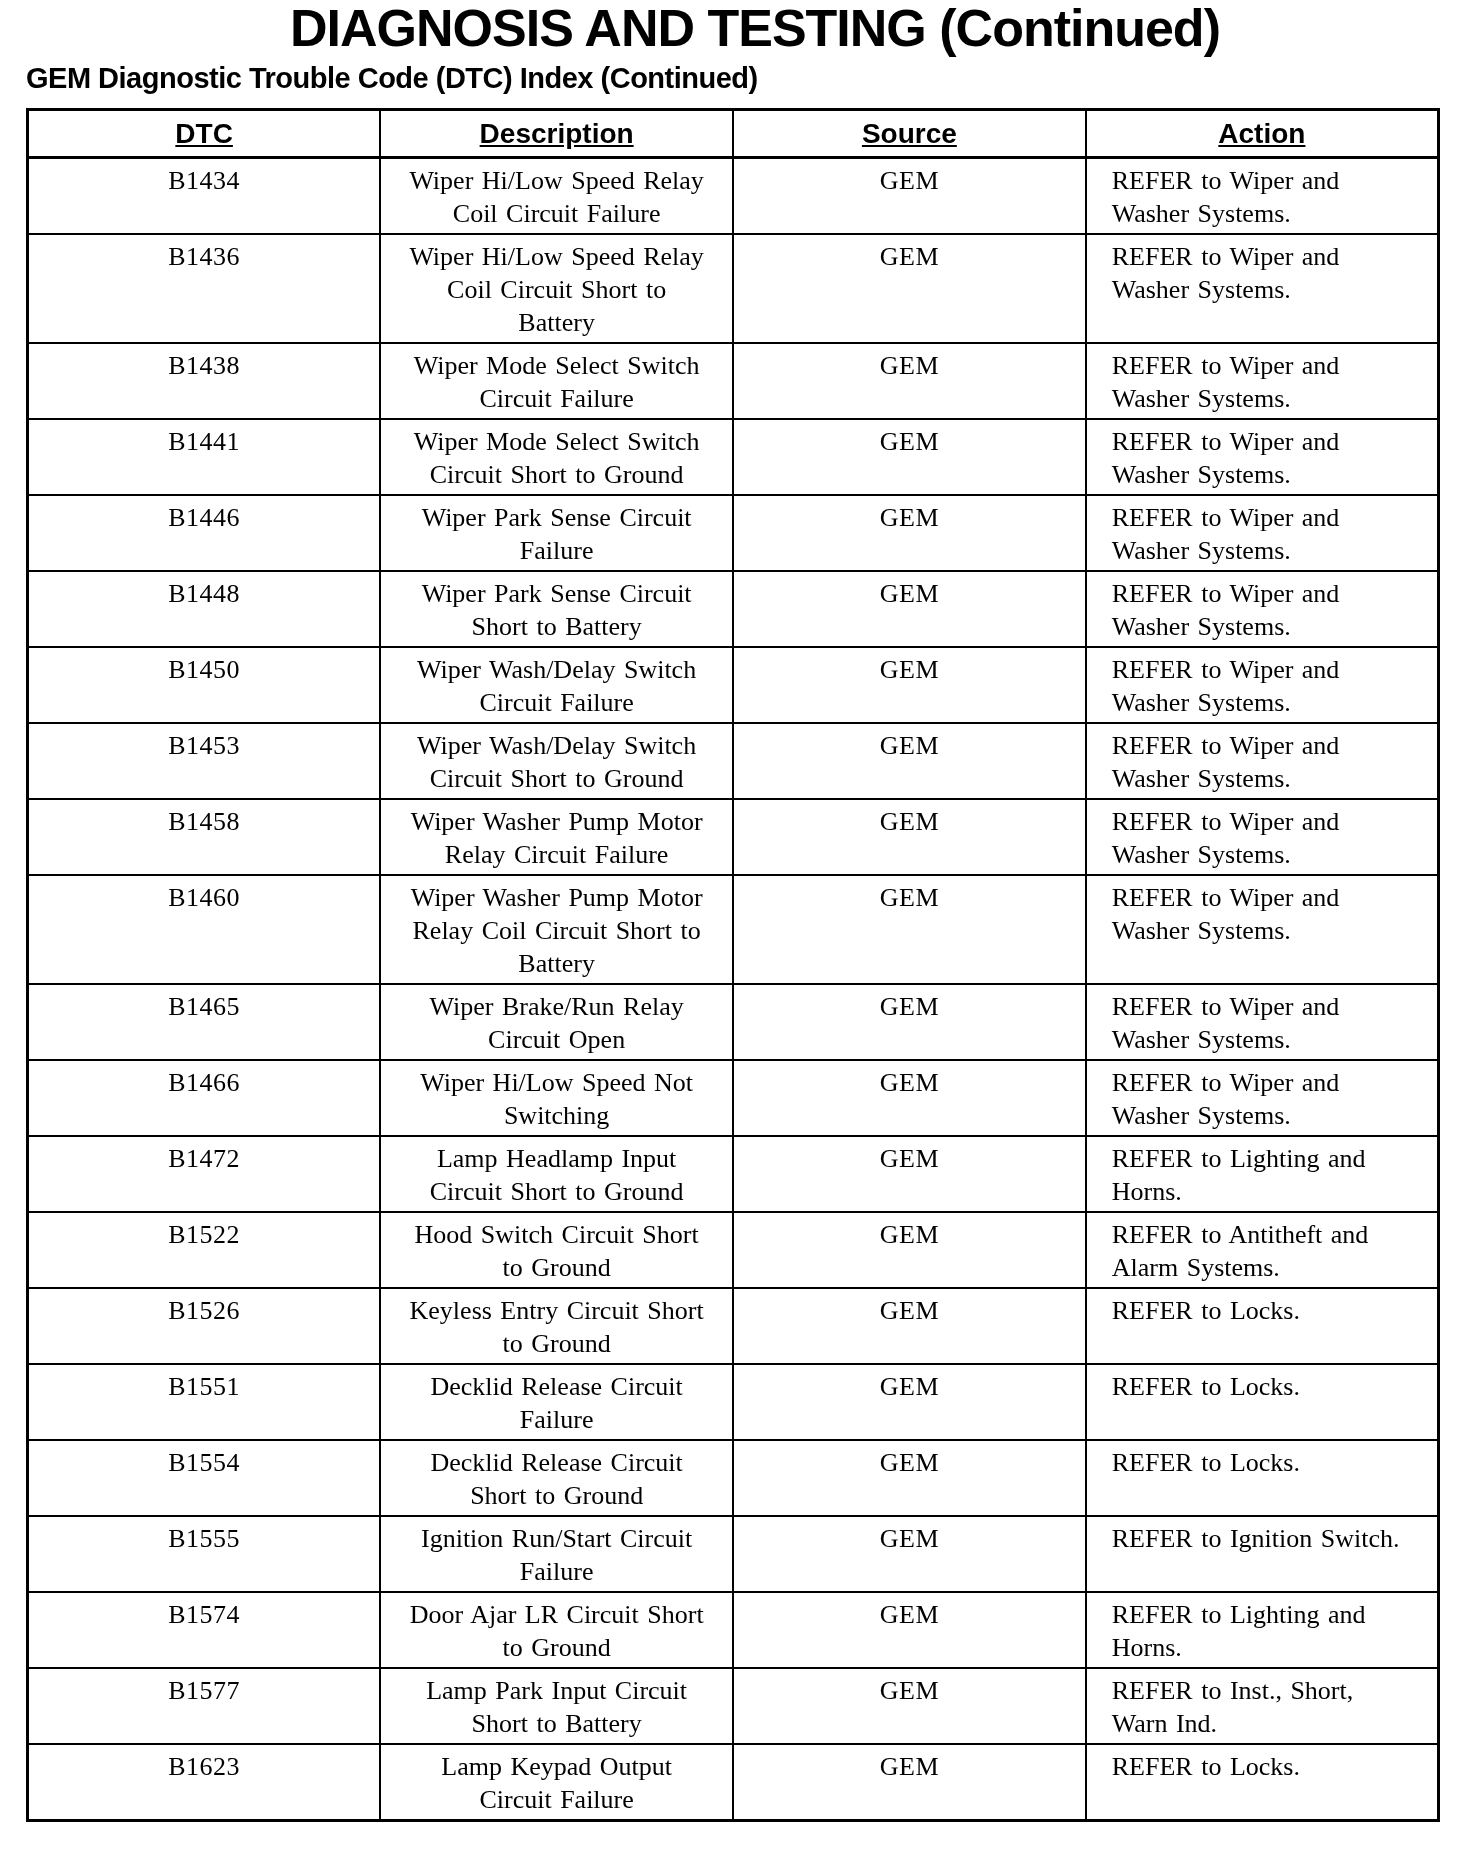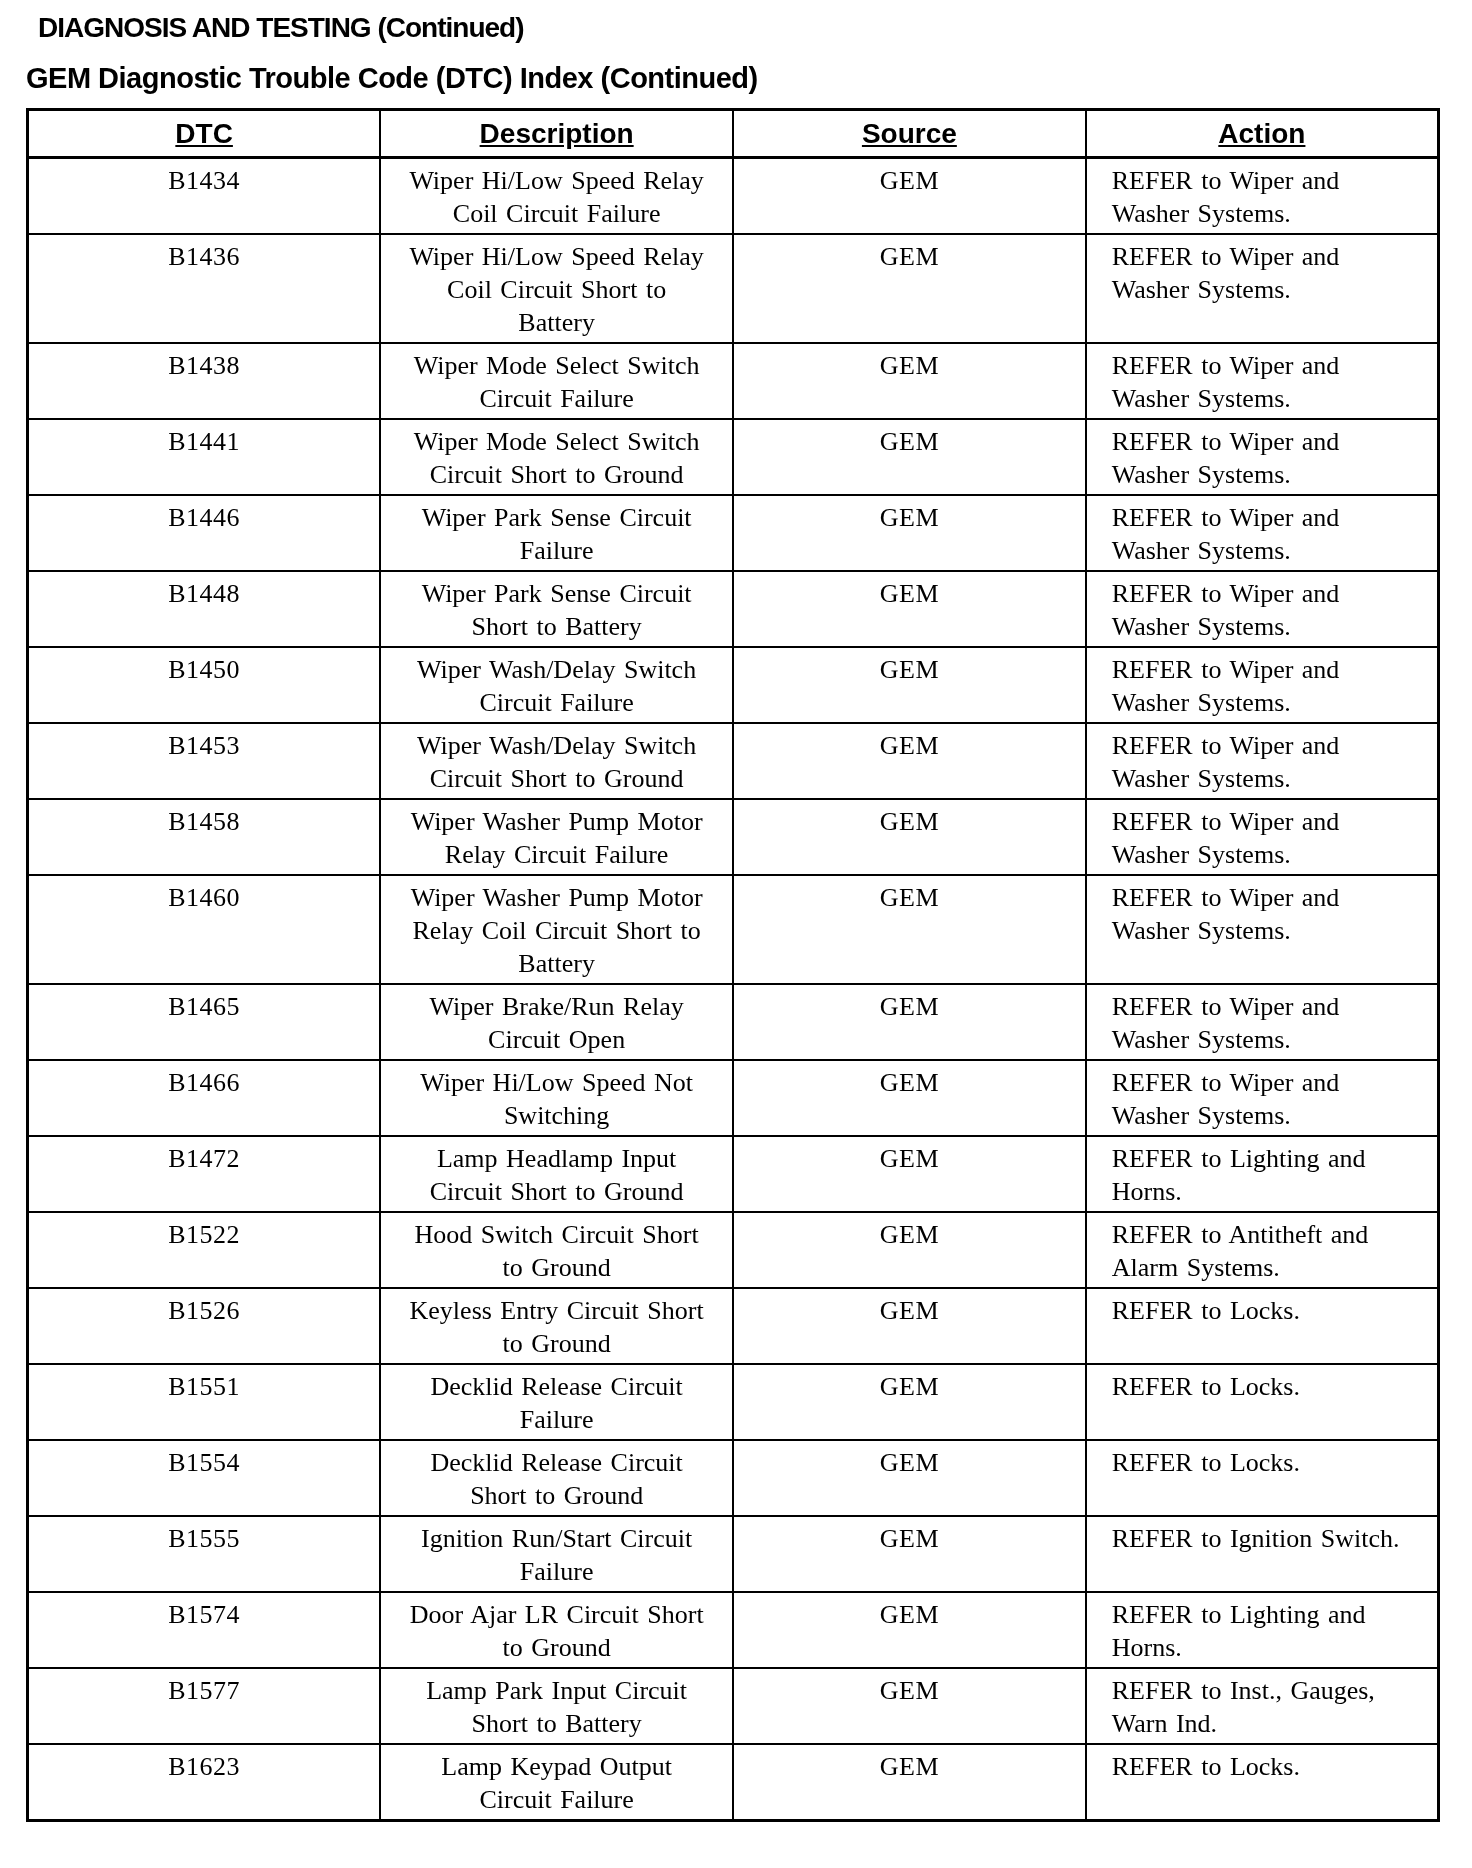--- a/index.html
+++ b/index.html
@@ -13,24 +13,25 @@
     height: 1868px;
     font-family: "Liberation Serif", "DejaVu Serif", serif;
     overflow: hidden;
   }
   .doc {
     padding: 4px 0 0 26px;
   }
   .doc-title {
     font-family: "Liberation Sans", "DejaVu Sans", sans-serif;
     font-weight: bold;
-    font-size: 28px;
+    font-size: 52px;
     letter-spacing: -1px;
     margin: 2px 0 0 12px;
     line-height: 44px;
+    text-align: center;
   }
   .doc-subtitle {
     font-family: "Liberation Sans", "DejaVu Sans", sans-serif;
     font-weight: bold;
     font-size: 29px;
     letter-spacing: -0.5px;
     margin: 12px 0 13px 0;
     line-height: 33px;
   }
   table.dtc-table {
@@ -247,21 +248,21 @@
 to Ground</td>
           <td class="col-source">GEM</td>
           <td class="col-action">REFER to Lighting and
 Horns.</td>
         </tr>
         <tr>
           <td class="col-dtc">B1577</td>
           <td class="col-description">Lamp Park Input Circuit
 Short to Battery</td>
           <td class="col-source">GEM</td>
-          <td class="col-action">REFER to Inst., Gauges,
+          <td class="col-action">REFER to Inst., Short,
 Warn Ind.</td>
         </tr>
         <tr>
           <td class="col-dtc">B1623</td>
           <td class="col-description">Lamp Keypad Output
 Circuit Failure</td>
           <td class="col-source">GEM</td>
           <td class="col-action">REFER to Locks.</td>
         </tr>
       </tbody>

